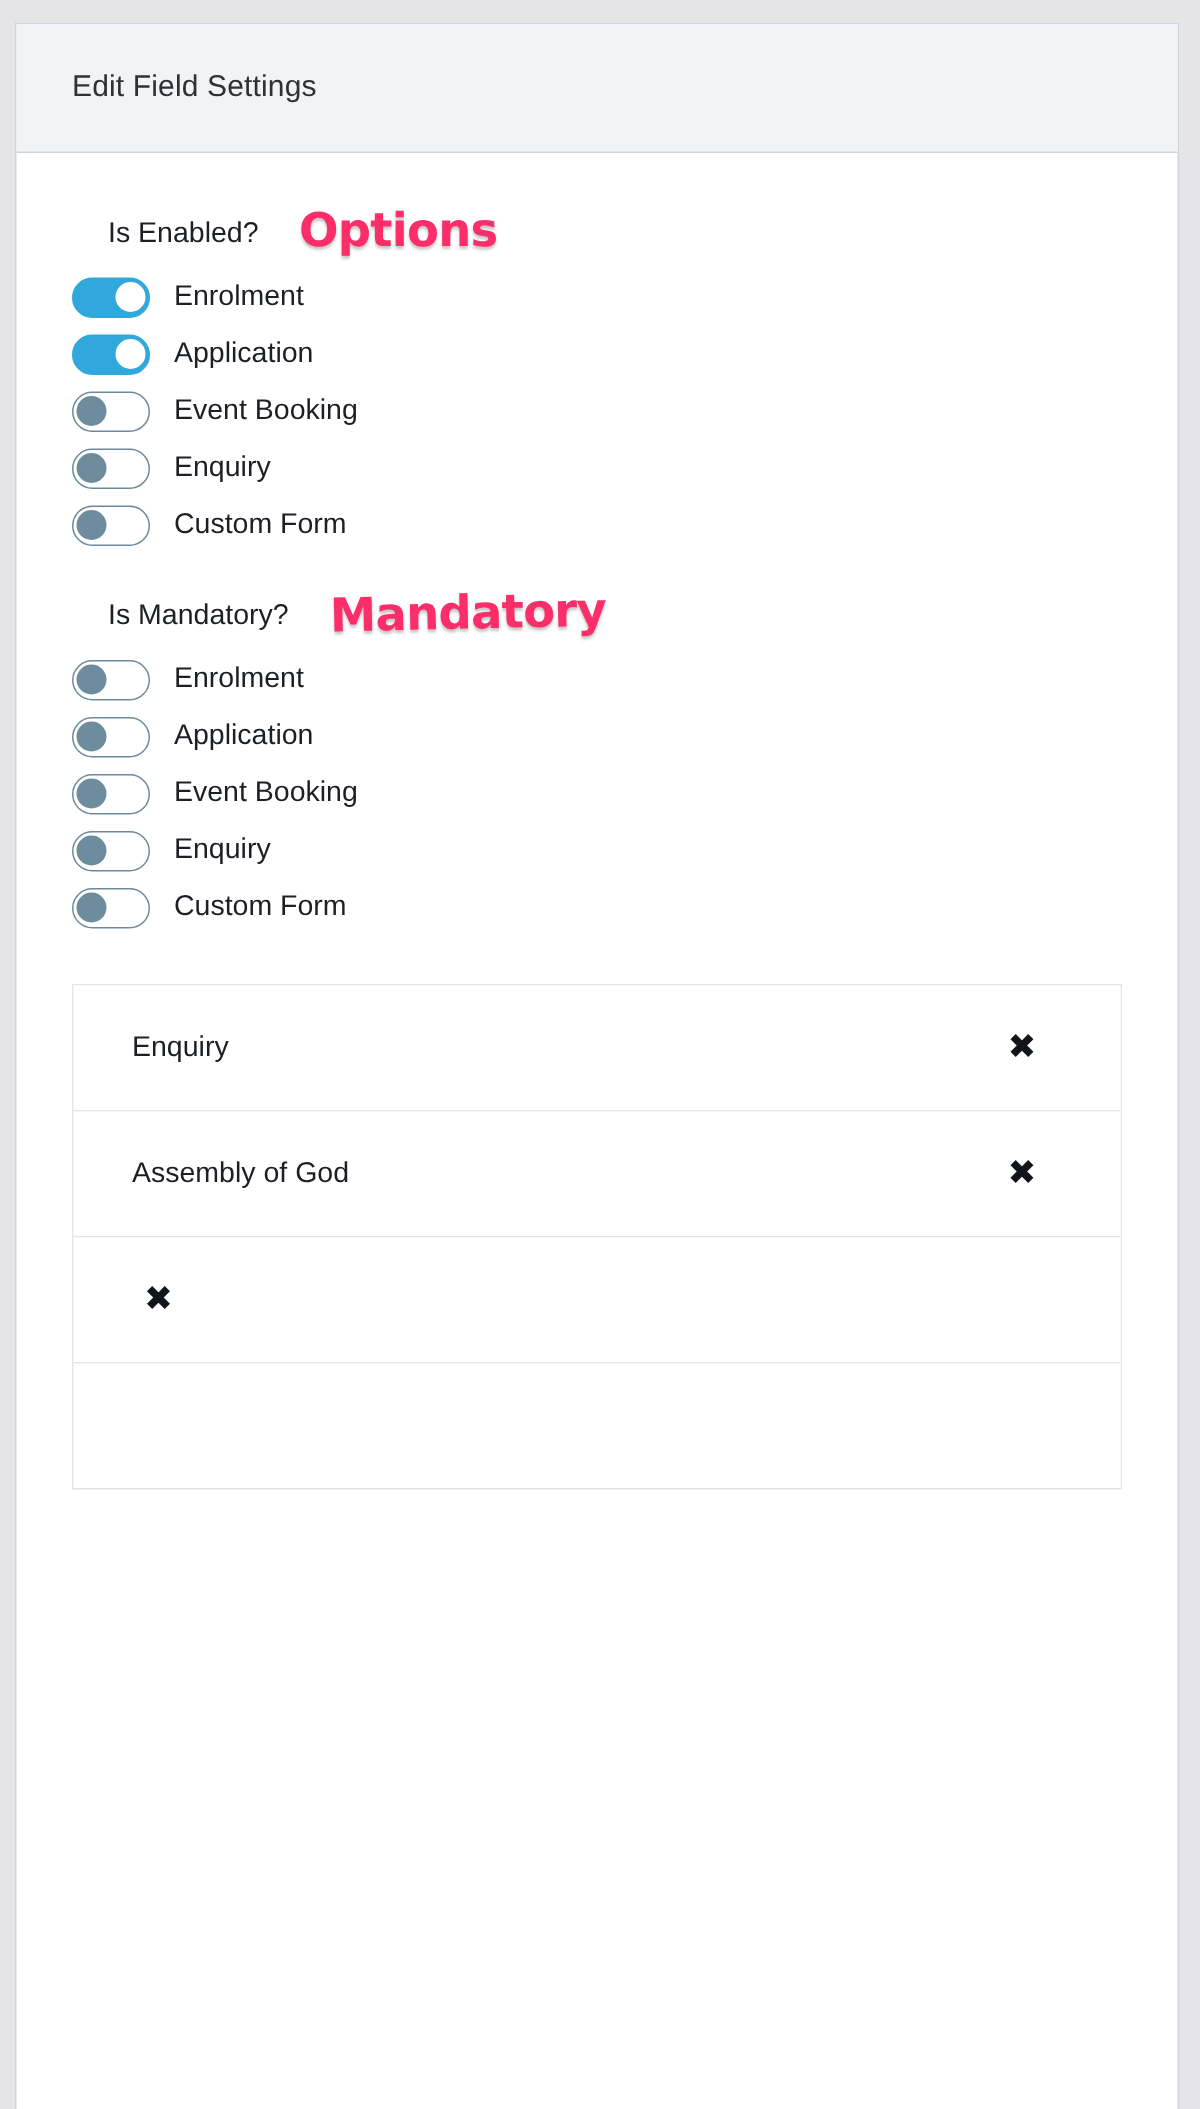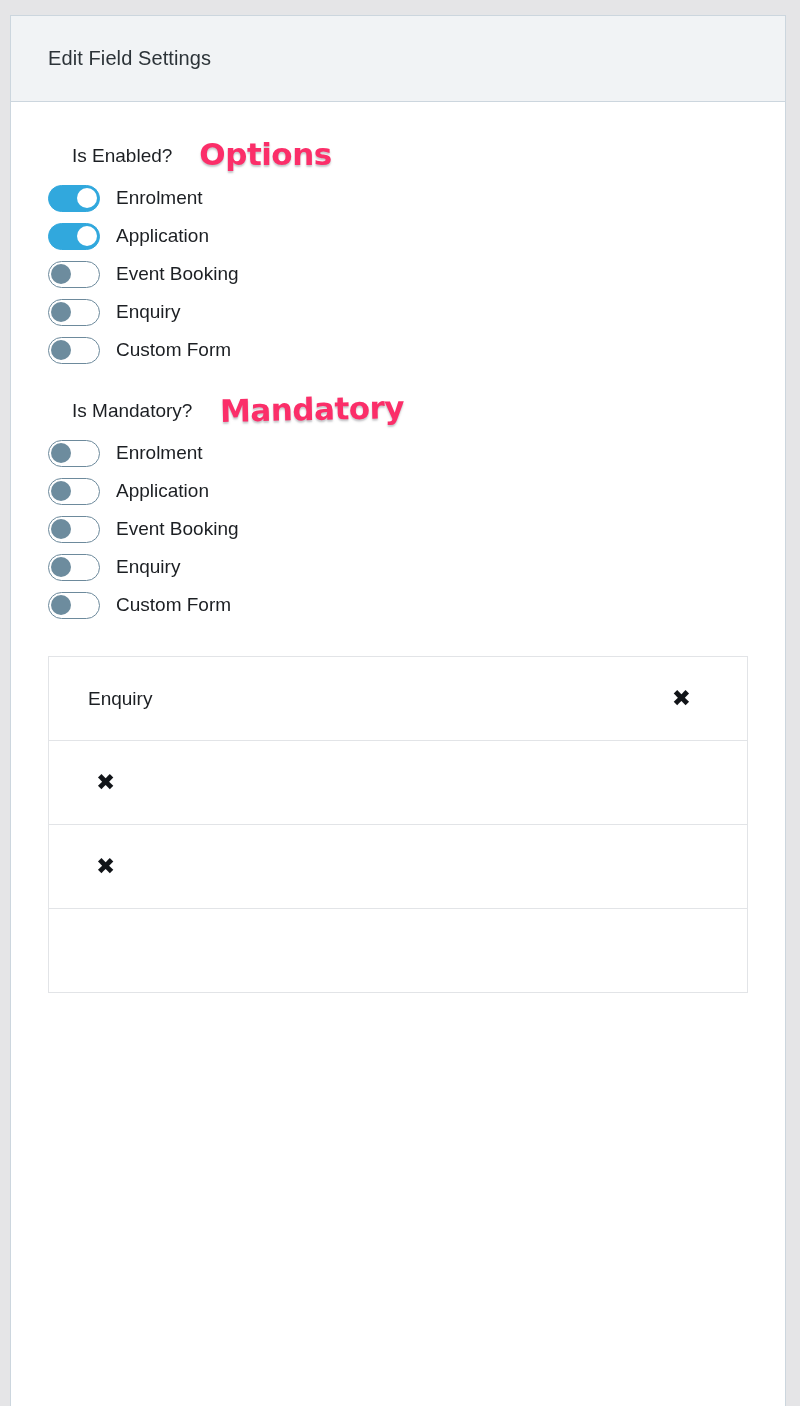--- a/index.html
+++ b/index.html
@@ -336,20 +336,21 @@
       <div class="options-block">
 
         <div class="options-list">
 
           <div class="option-row">
             <span class="option-name">Enquiry</span>
             <span class="option-delete">✖</span>
           </div>
 
           <div class="option-row">
+            <span class="option-name">Assembly of God</span>
             <span class="option-delete">✖</span>
           </div>
 
           <div class="option-row">
             <span class="option-delete">✖</span>
           </div>
 
           <div class="option-row">
             <span class="option-name"></span>
           </div>

